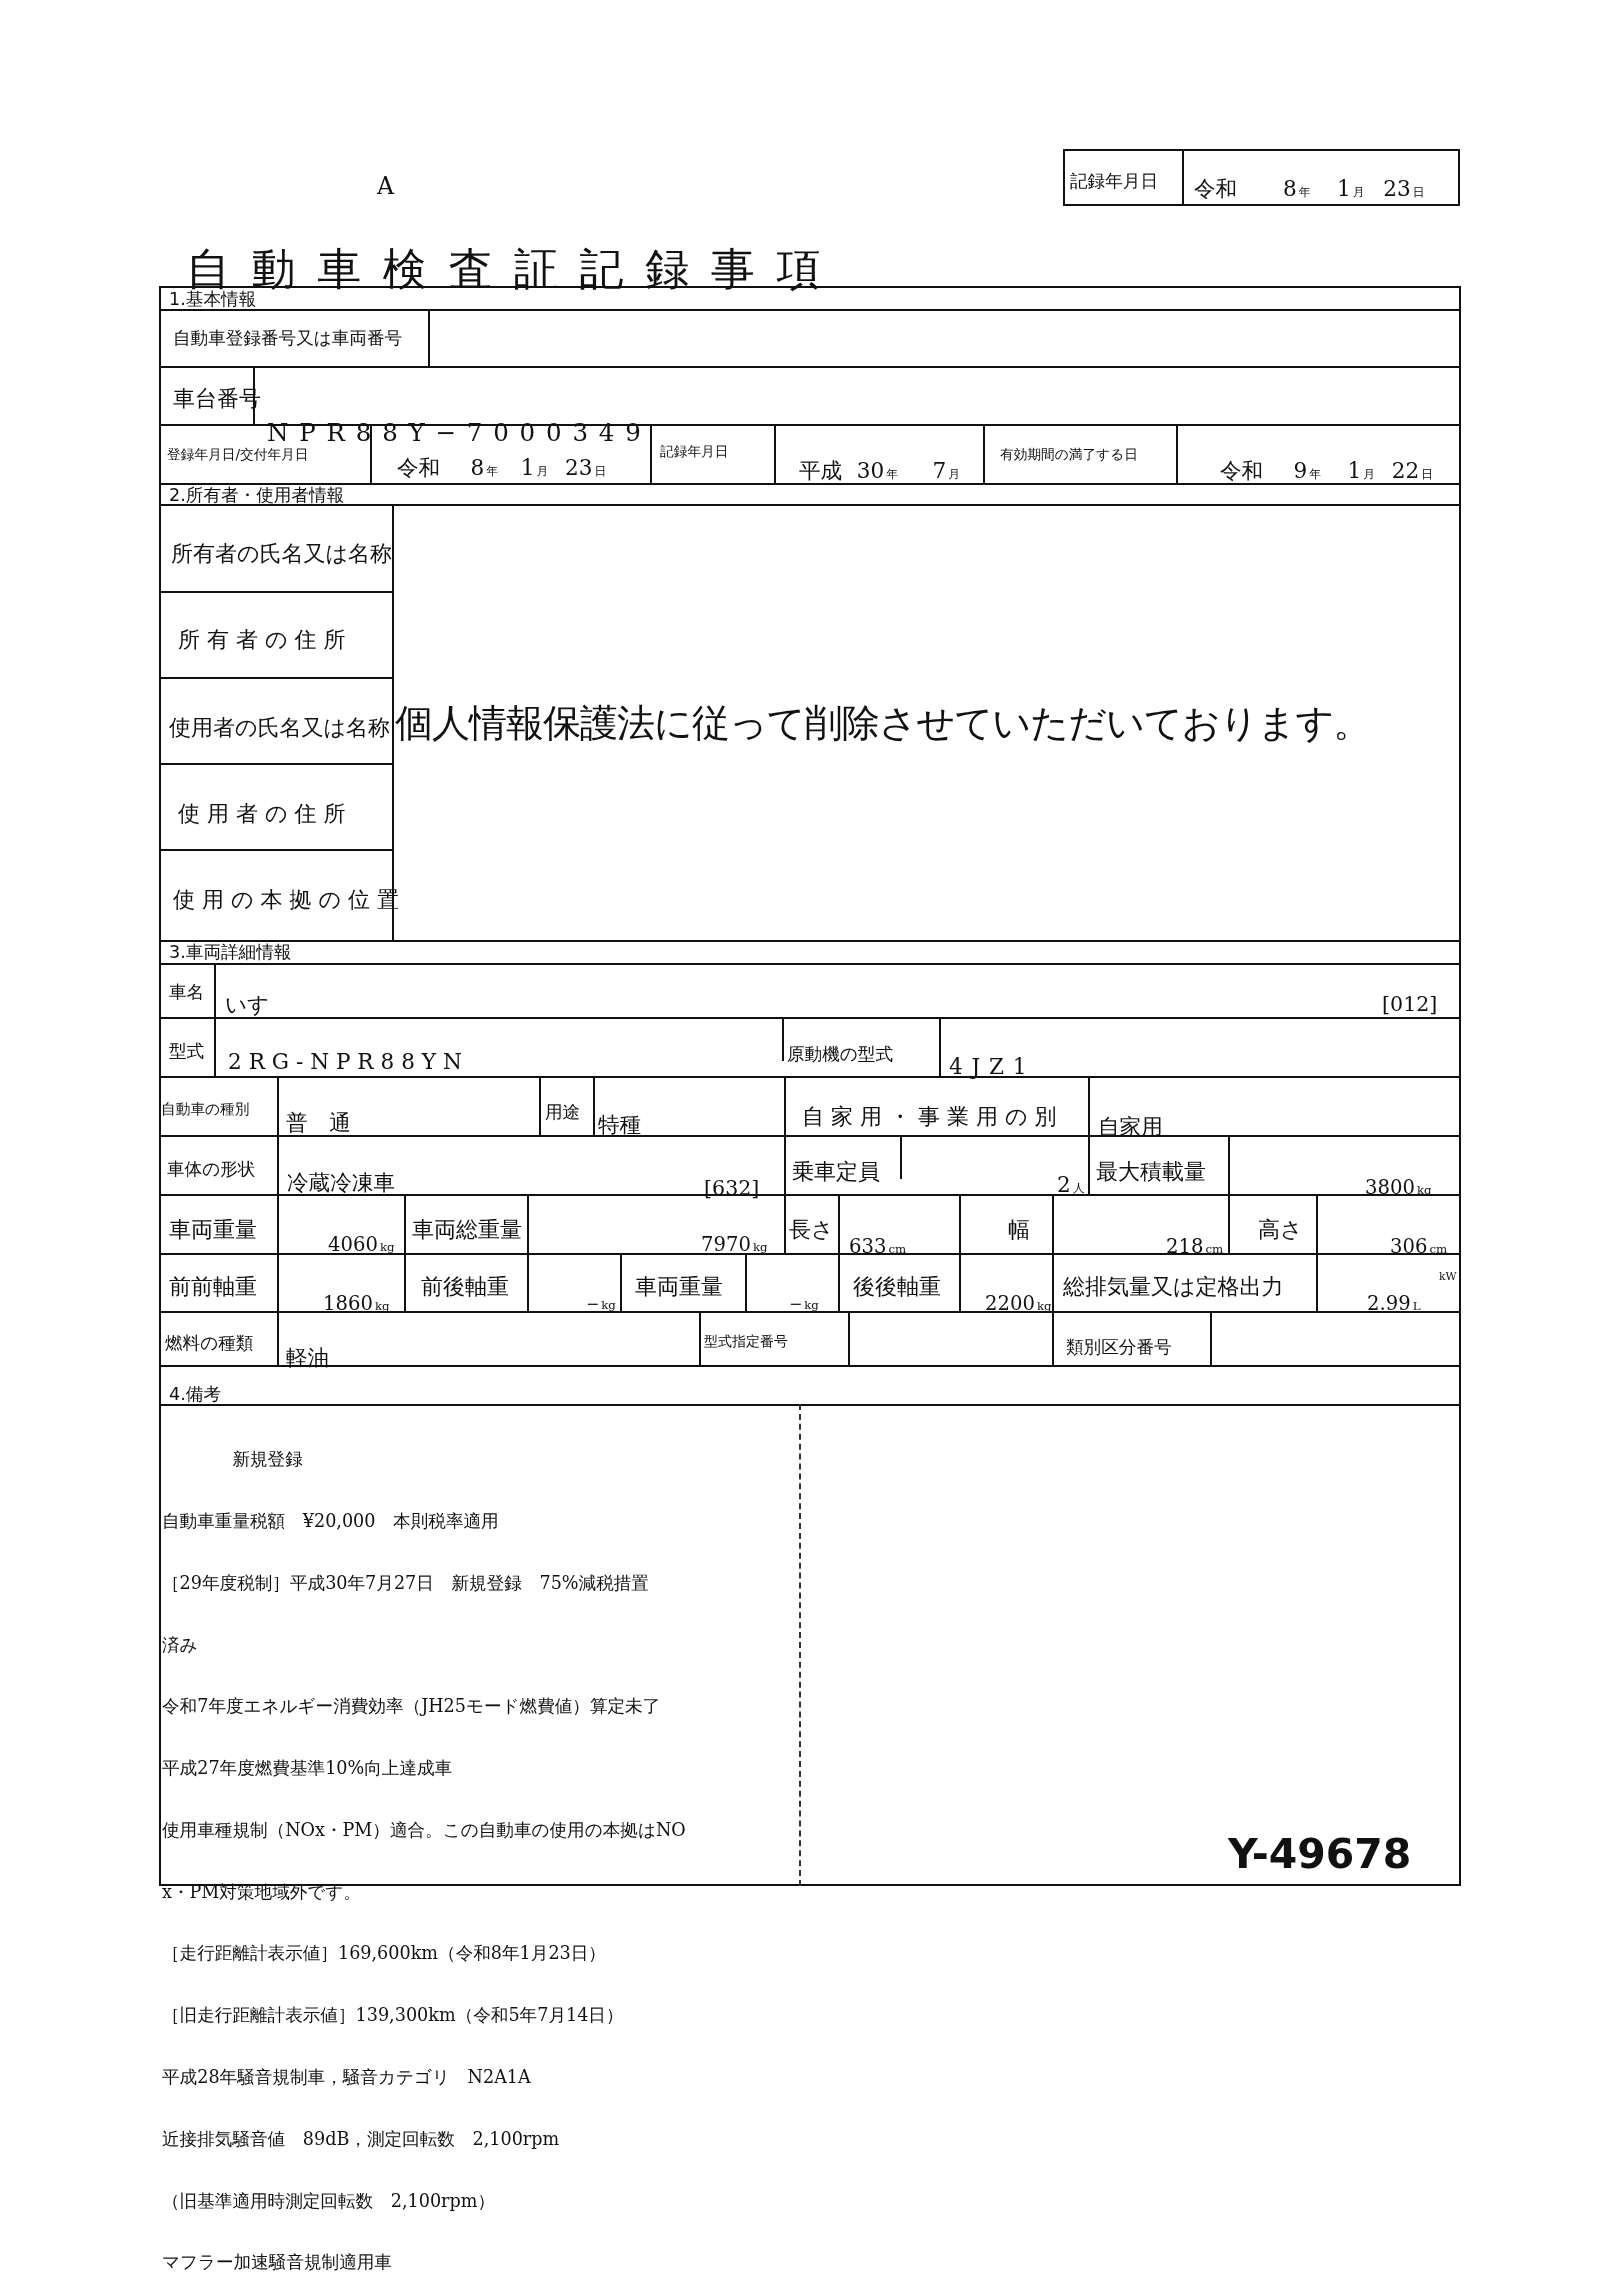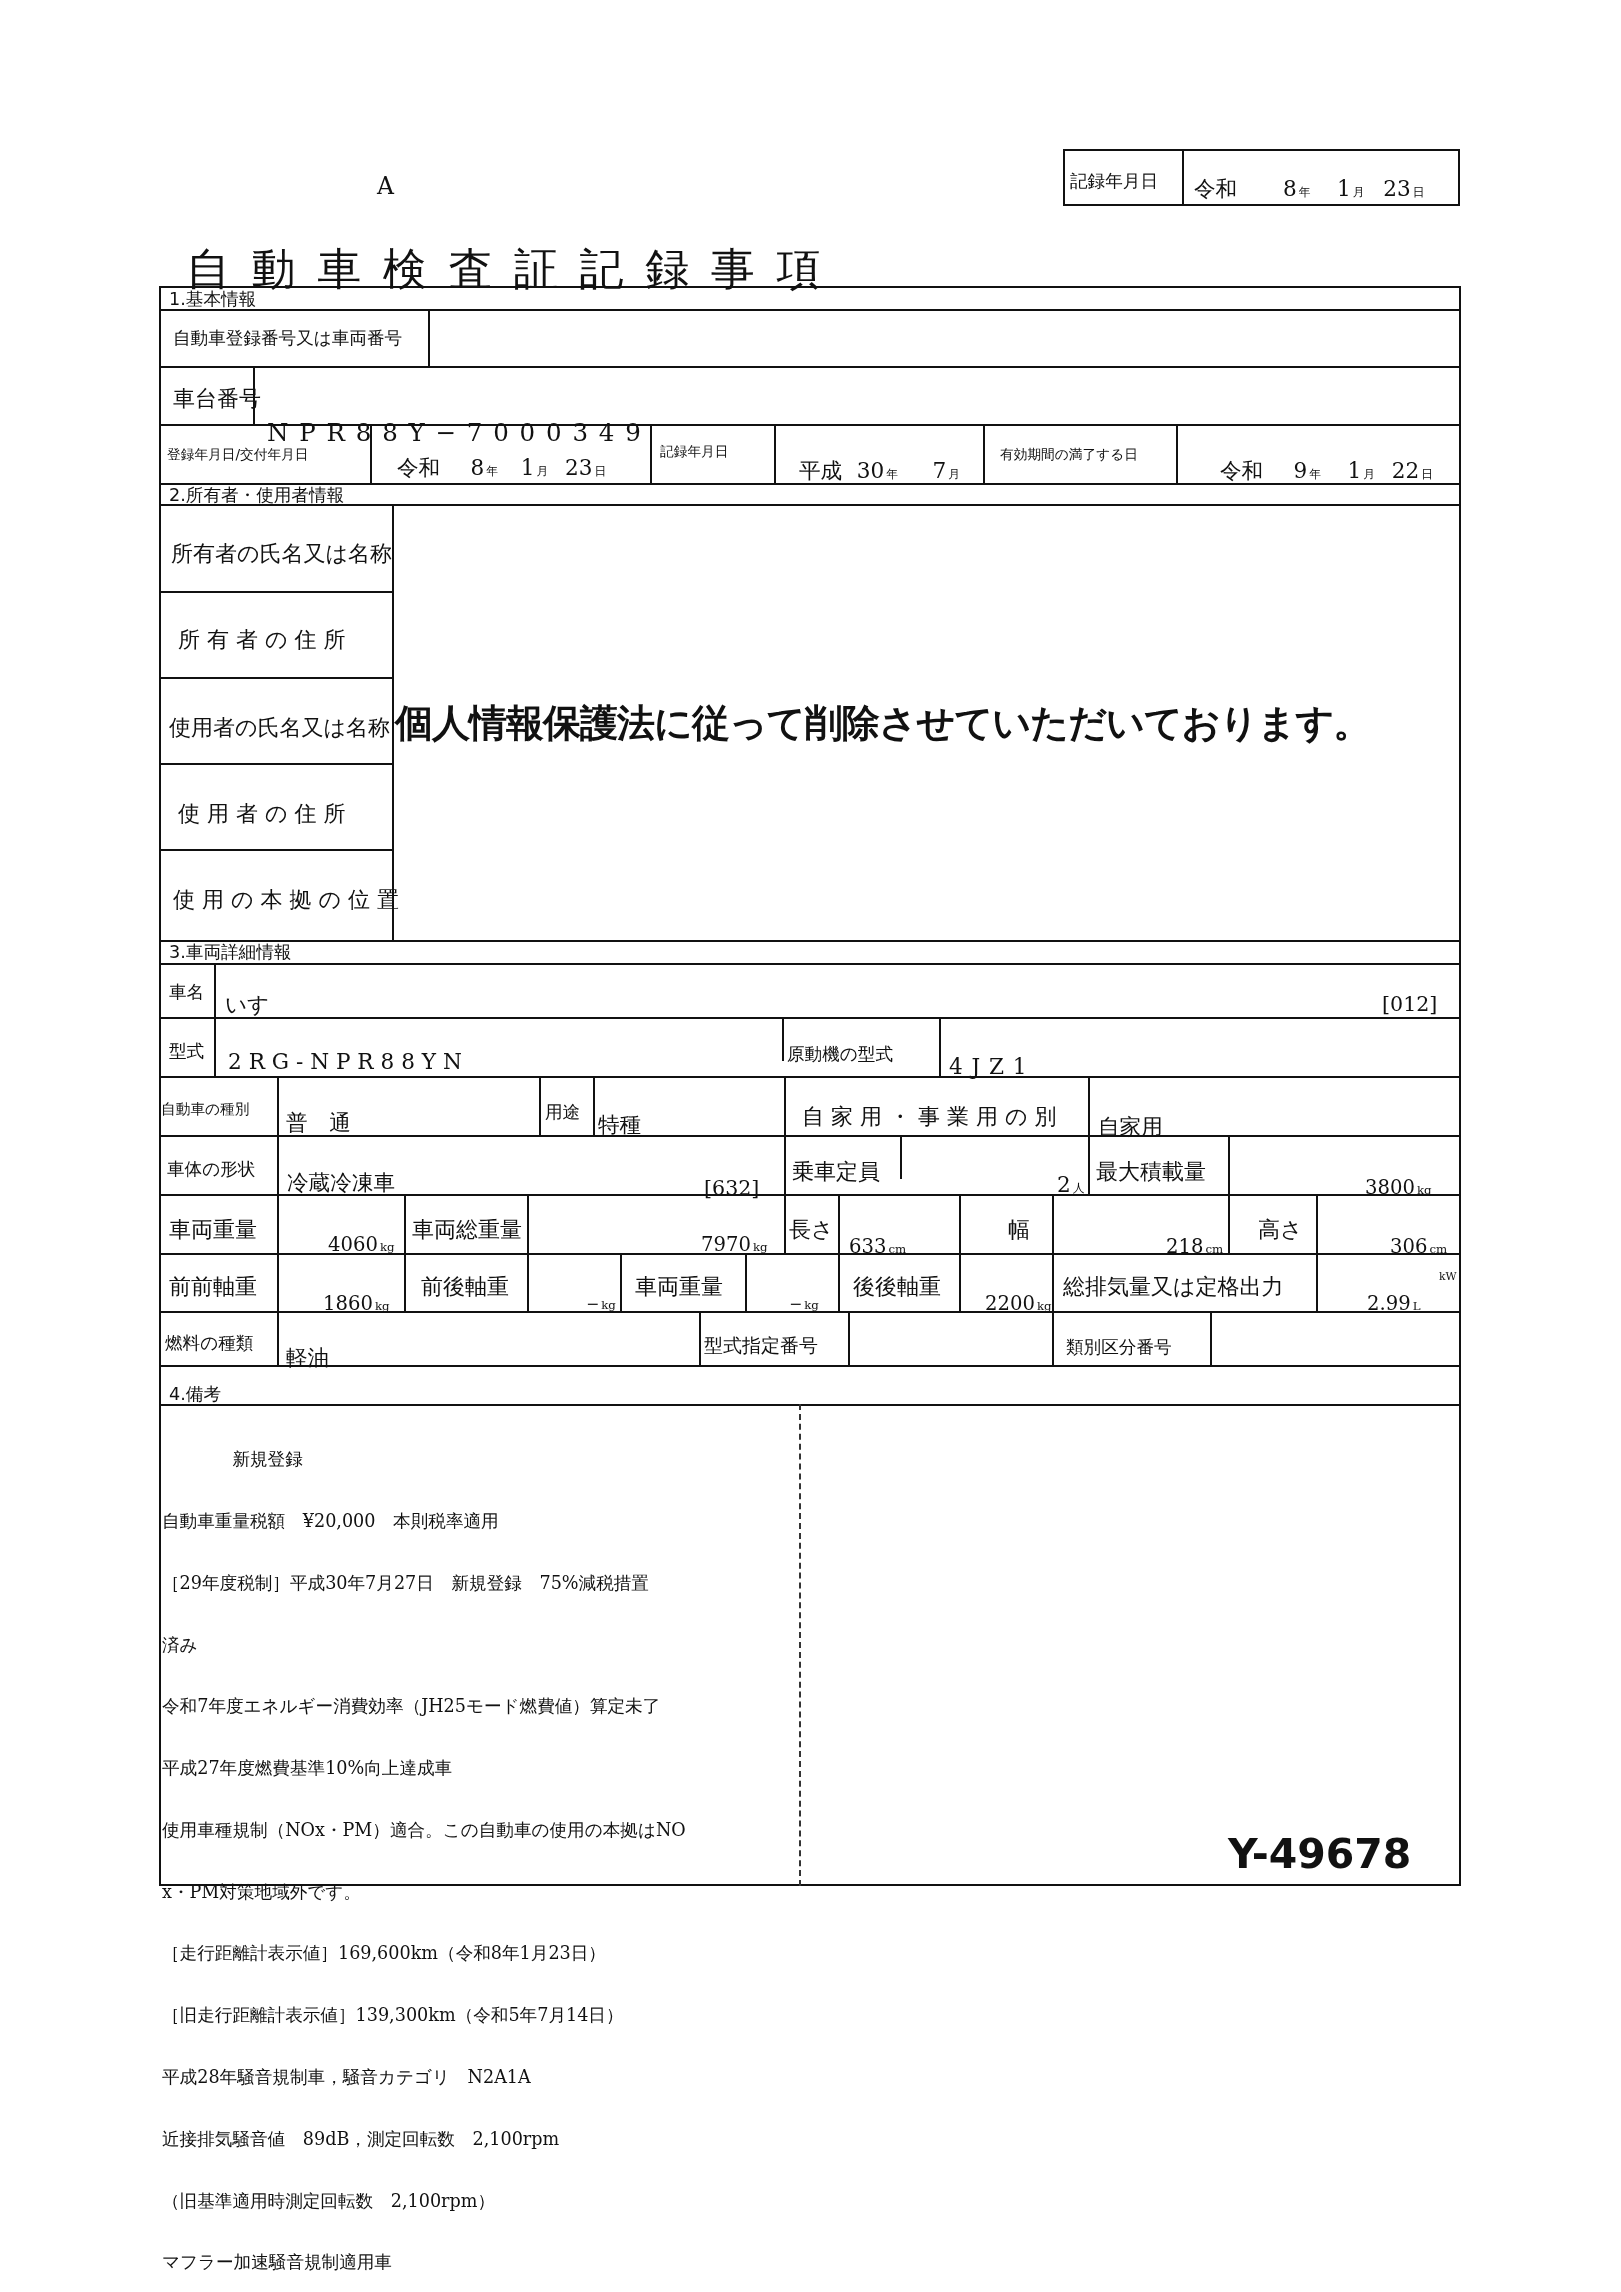--- a/index.html
+++ b/index.html
@@ -11,21 +11,21 @@
   .box { position: absolute; border: 2px solid #111; box-sizing: border-box; }
   .hl { position: absolute; height: 0; border-top: 2px solid #111; }
   .vl { position: absolute; width: 0; border-left: 2px solid #111; }
   .vld { position: absolute; width: 0; border-left: 2px dashed #333; }
   .lbl { position: absolute; font-size: 22px; white-space: nowrap; font-family: "DejaVu Sans", sans-serif; letter-spacing: 0px; }
   .lbl-sm { position: absolute; font-size: 14.7px; white-space: nowrap; font-family: "DejaVu Sans", sans-serif; }
   .val { position: absolute; font-size: 21.6px; white-space: nowrap; }
   .unit { font-size: 11.8px; margin-left: 2px; }
   .sec { position: absolute; font-size: 17.6px; font-family: "DejaVu Sans", sans-serif; white-space: nowrap; }
   .remarks { position: absolute; font-size: 17.6px; line-height: 20.6px; white-space: pre; font-family: "DejaVu Serif", serif; }
-  .notice { position: absolute; font-size: 38px; font-weight: bold; font-family: "DejaVu Sans", sans-serif; white-space: nowrap; letter-spacing: -1px; }
+  .notice { position: absolute; font-size: 38px; font-weight: normal; font-family: "DejaVu Sans", sans-serif; white-space: nowrap; letter-spacing: -1px; }
   .docid { position: absolute; font-size: 41px; font-weight: bold; font-family: "DejaVu Sans", sans-serif; }
   .title { position: absolute; font-size: 44px; letter-spacing: 21.6px; white-space: nowrap; font-family: Liberation Mono, monospace; margin-top: 32px; }
 </style>
 </head>
 <body>
 
 <div class="abs" style="left:377px;top:172px;font-size:23.5px;">A</div>
 <div class="title" style="left:186px;top:208px;">自動車検査証記録事項</div>
 
 <div class="box" style="left:1063px;top:149px;width:397px;height:57px;"></div>
@@ -175,21 +175,21 @@
 <div class="val" style="left:985px;top:1292px;font-size:19.6px;"><span>2200</span><span class="unit">kg</span></div>
 <div class="lbl" style="left:1063px;top:1272px;">総排気量又は定格出力</div>
 <div class="val" style="left:1367px;top:1292px;font-size:19.6px;"><span>2.99</span><span class="unit">L</span></div>
 <div class="abs" style="left:1439px;top:1270px;font-size:10.8px;">kW</div>
 <div class="hl" style="left:159px;top:1311px;width:1302px;"></div>
 
 <div class="lbl" style="left:165px;top:1331px;font-size:17.6px;">燃料の種類</div>
 <div class="vl" style="left:277px;top:1311px;height:54px;"></div>
 <div class="val" style="left:286px;top:1343px;">軽油</div>
 <div class="vl" style="left:699px;top:1311px;height:54px;"></div>
-<div class="lbl" style="left:704px;top:1333px;font-size:19px;">型式指定番号</div>
+<div class="lbl" style="left:704px;top:1333px;font-size:14px;">型式指定番号</div>
 <div class="vl" style="left:848px;top:1311px;height:54px;"></div>
 <div class="val" style="left:858px;top:1335px;"></div>
 <div class="vl" style="left:1052px;top:1311px;height:54px;"></div>
 <div class="lbl" style="left:1066px;top:1335px;font-size:17.6px;">類別区分番号</div>
 <div class="vl" style="left:1210px;top:1311px;height:54px;"></div>
 <div class="val" style="left:1220px;top:1335px;"></div>
 <div class="hl" style="left:159px;top:1365px;width:1302px;"></div>
 
 <div class="sec" style="left:169px;top:1382px;">4.備考</div>
 <div class="hl" style="left:159px;top:1404px;width:1302px;"></div>

